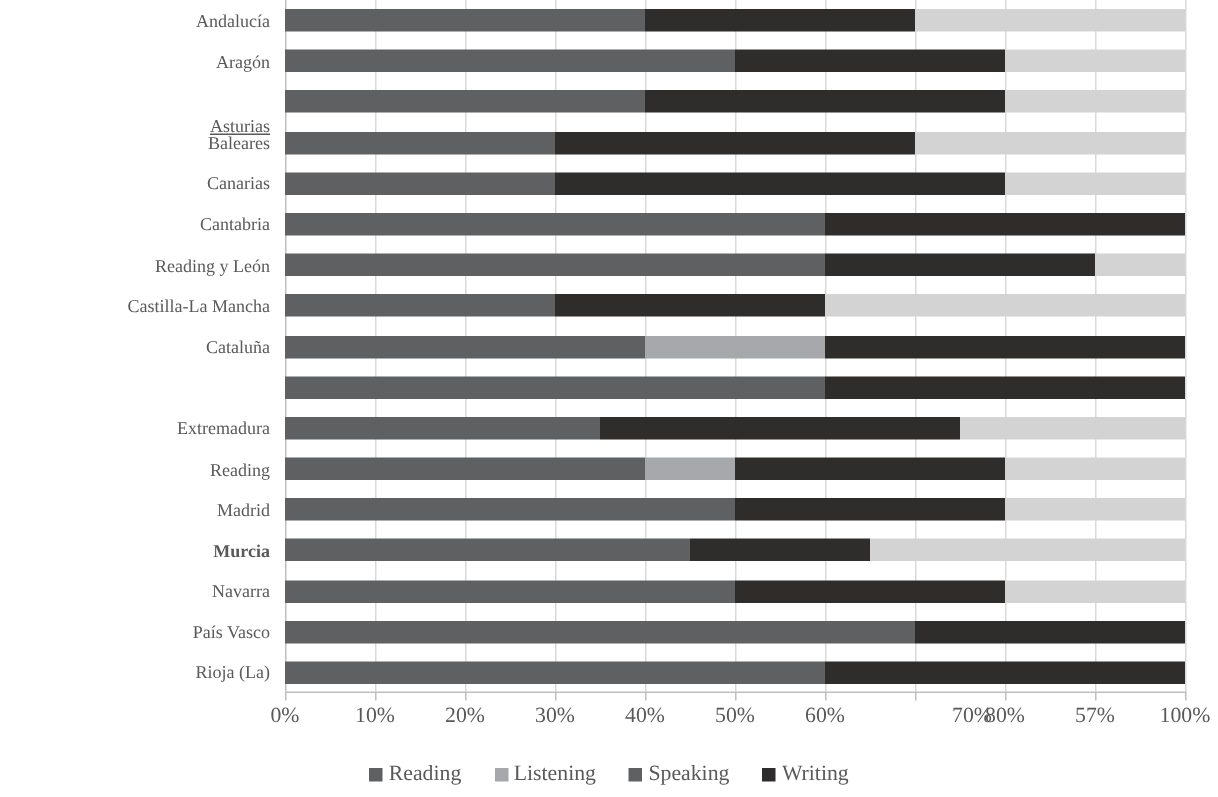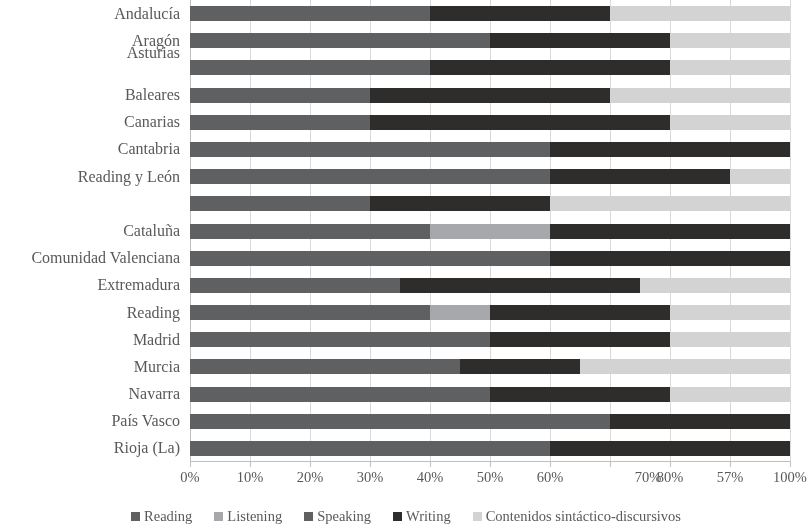--- a/index.html
+++ b/index.html
@@ -35,21 +35,21 @@
     position: absolute;
     left: 0;
     top: 0;
     width: 186px;
     height: 462px;
   }
   .cat-label {
     position: absolute;
     right: 6px;
     text-align: right;
-    font-size: 16px;
+    font-size: 12px;
     line-height: 16px;
     color: #595959;
     white-space: nowrap;
   }
 
   .plot-area {
     position: absolute;
     left: 190px;
     top: 0;
     width: 600px;
@@ -169,31 +169,31 @@
 </head>
 <body>
 
 <div id="chart-root">
 
   <div class="plot-wrap">
 
     <div class="cat-labels" id="cat-labels">
         <div class="cat-label" style="top: 6px;">Andalucía</div>
         <div class="cat-label" style="top: 33px;">Aragón</div>
-        <div class="cat-label" style="top: 45px;">Asturias</div>
+        <div class="cat-label" style="top: 76px; text-decoration: underline;">Asturias</div>
         <div class="cat-label" style="top: 87px;">Baleares</div>
         <div class="cat-label" style="top: 114px;">Canarias</div>
         <div class="cat-label" style="top: 141px;">Cantabria</div>
         <div class="cat-label" style="top: 169px;">Reading y León</div>
+        <div class="cat-label" style="top: 196px;">Castilla-La Mancha</div>
         <div class="cat-label" style="top: 223px;">Cataluña</div>
-        <div class="cat-label" style="top: 250px;">Comunidad Valenciana</div>
         <div class="cat-label" style="top: 277px;">Extremadura</div>
         <div class="cat-label" style="top: 305px;">Reading</div>
         <div class="cat-label" style="top: 332px; margin-left: 48px;">Madrid</div>
-        <div class="cat-label" style="top: 359px;">Murcia</div>
+        <div class="cat-label" style="top: 359px; font-weight: bold;">Murcia</div>
         <div class="cat-label" style="top: 386px;">Navarra</div>
         <div class="cat-label" style="top: 413px;">País Vasco</div>
         <div class="cat-label" style="top: 440px;">Rioja (La)</div>
       </div>
 
     <div class="plot-area">
       <div class="gridlines" id="gridlines">
           <div class="gridline axis-left" style="left: 0px;"></div>
           <div class="gridline" style="left: 60px;"></div>
           <div class="gridline" style="left: 120px;"></div>
@@ -332,19 +332,15 @@
         <span class="legend-text">Listening</span>
       </div>
       <div class="legend-item">
         <span class="legend-swatch" style="background: rgb(95, 96, 98);"></span>
         <span class="legend-text">Speaking</span>
       </div>
       <div class="legend-item">
         <span class="legend-swatch" style="background: rgb(46, 45, 44);"></span>
         <span class="legend-text">Writing</span>
       </div>
-      <div class="legend-item">
-        <span class="legend-swatch" style="background: rgb(211, 211, 211);"></span>
-        <span class="legend-text">Contenidos sintáctico-discursivos</span>
-      </div>
     </div>
 
 </div>
 
 </body></html>

